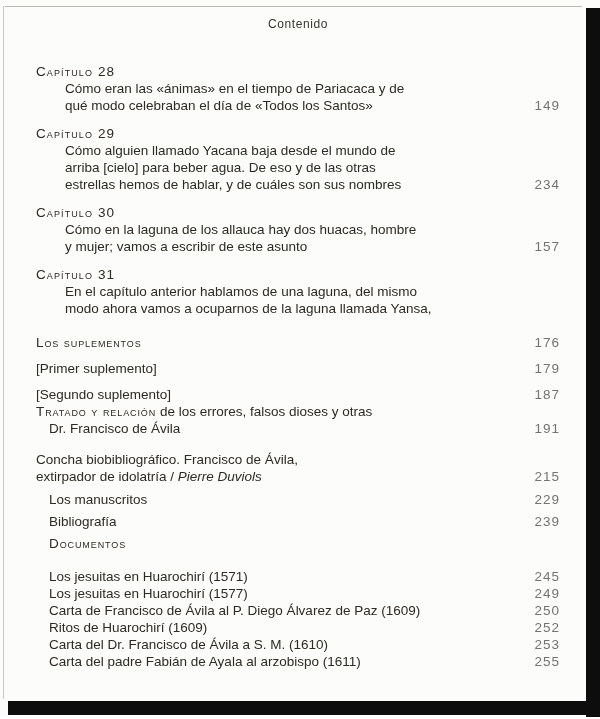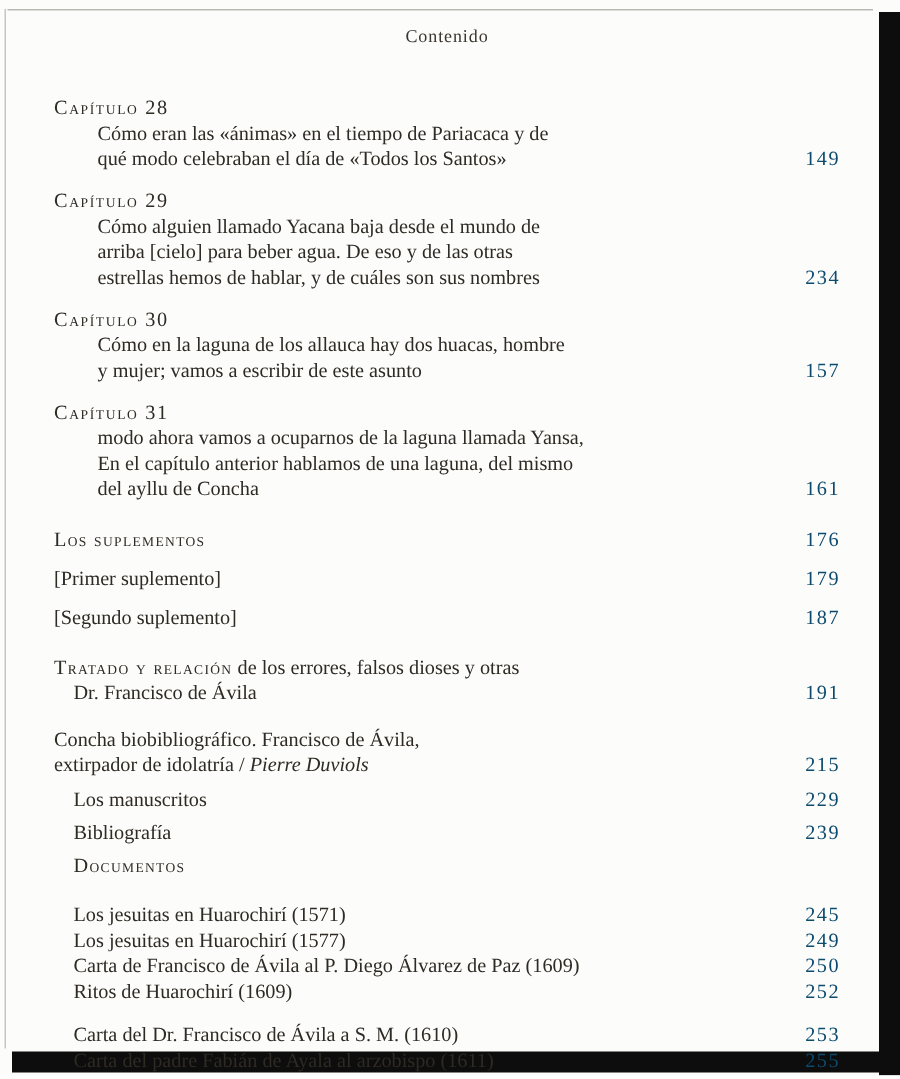--- a/index.html
+++ b/index.html
@@ -7,21 +7,21 @@
     --page:#fcfcfa;
     --edge:#0d0d0d;
   }
   *{margin:0;padding:0;box-sizing:border-box;}
   html,body{background:#fff;}
   .page{
     position:relative;
     width:600px;height:717px;
     background:var(--page,#fcfcfa);
     overflow:hidden;
-    font-family:Liberation Serif, serif;
+    font-family:Liberation Sans, sans-serif;
     color:var(--ink,#2e2a24);
   }
   
   .scan-line-top{position:absolute;left:5px;right:18px;top:6px;height:1px;background:#b9b9b4;}
   .scan-line-left{position:absolute;left:3px;top:6px;bottom:18px;width:1px;background:#c6c6c0;}
   .scan-edge-right{position:absolute;right:0;top:8px;bottom:0;width:14px;background:var(--edge,#0d0d0d);}
   .scan-edge-bottom{position:absolute;left:8px;right:0;bottom:2px;height:14px;background:var(--edge,#0d0d0d);}
   .content{
     position:absolute;left:36px;right:40px;top:0;
     padding-top:16px;
@@ -48,21 +48,21 @@
     justify-content:space-between;
     align-items:baseline;
     line-height:17px;
   }
   .line .txt{white-space:pre-wrap;}
   .line.hang{padding-left:13px;}
   .page-num{
     margin-left:10px;
     flex:none;
     letter-spacing:1px;
-    color:#0c4a6e;
+    color:#737373;
   }
 </style>
 </head>
 <body>
 
 <div class="page">
   <div class="scan-line-top"></div>
   <div class="scan-line-left"></div>
   <div class="scan-edge-right"></div>
   <div class="scan-edge-bottom"></div>
@@ -106,28 +106,24 @@
             <div class="line">
               <span class="txt"><span>y mujer; vamos a escribir de este asunto</span></span>
               <span class="page-num">157</span>
             </div>
           </div>
         </div>
         <div class="entry chapter" style="margin-top: 11px;">
           <div class="heading">Capítulo 31</div>
           <div class="body indent-2">
             <div class="line">
+              <span class="txt"><span>En el capítulo anterior hablamos de una laguna, del mismo</span></span>
+            </div>
+            <div class="line">
               <span class="txt"><span>modo ahora vamos a ocuparnos de la laguna llamada Yansa,</span></span>
-            </div>
-            <div class="line">
-              <span class="txt"><span>En el capítulo anterior hablamos de una laguna, del mismo</span></span>
-            </div>
-            <div class="line">
-              <span class="txt"><span>del ayllu de Concha</span></span>
-              <span class="page-num">161</span>
             </div>
           </div>
         </div>
         <div class="entry section" style="margin-top: 17px; text-align: right;">
           <div class="body indent-0">
             <div class="line">
               <span class="txt"><span class="sc">Los suplementos</span></span>
               <span class="page-num">176</span>
             </div>
           </div>
@@ -141,21 +137,21 @@
           </div>
         </div>
         <div class="entry simple" style="margin-top: 9px;">
           <div class="body indent-0">
             <div class="line">
               <span class="txt"><span>[Segundo suplemento]</span></span>
               <span class="page-num">187</span>
             </div>
           </div>
         </div>
-        <div class="entry treatise" style="margin-top: 16px;">
+        <div class="entry treatise" style="">
           <div class="body indent-0">
             <div class="line">
               <span class="txt"><span class="sc">Tratado y relación</span><span> de los errores, falsos dioses y otras</span></span>
             </div>
             <div class="line hang">
               <span class="txt"><span>Dr. Francisco de Ávila</span></span>
               <span class="page-num">191</span>
             </div>
           </div>
         </div>
@@ -218,21 +214,21 @@
           </div>
         </div>
         <div class="entry sub" style="margin-top: 0px;">
           <div class="body indent-1">
             <div class="line">
               <span class="txt"><span>Ritos de Huarochirí (1609)</span></span>
               <span class="page-num">252</span>
             </div>
           </div>
         </div>
-        <div class="entry sub" style="margin-top: 12px;">
+        <div class="entry sub" style="margin-top: 0px;">
           <div class="body indent-1">
             <div class="line">
               <span class="txt"><span>Carta del Dr. Francisco de Ávila a S. M. (1610)</span></span>
               <span class="page-num">253</span>
             </div>
           </div>
         </div>
         <div class="entry sub" style="margin-top: 0px;">
           <div class="body indent-1">
             <div class="line">

